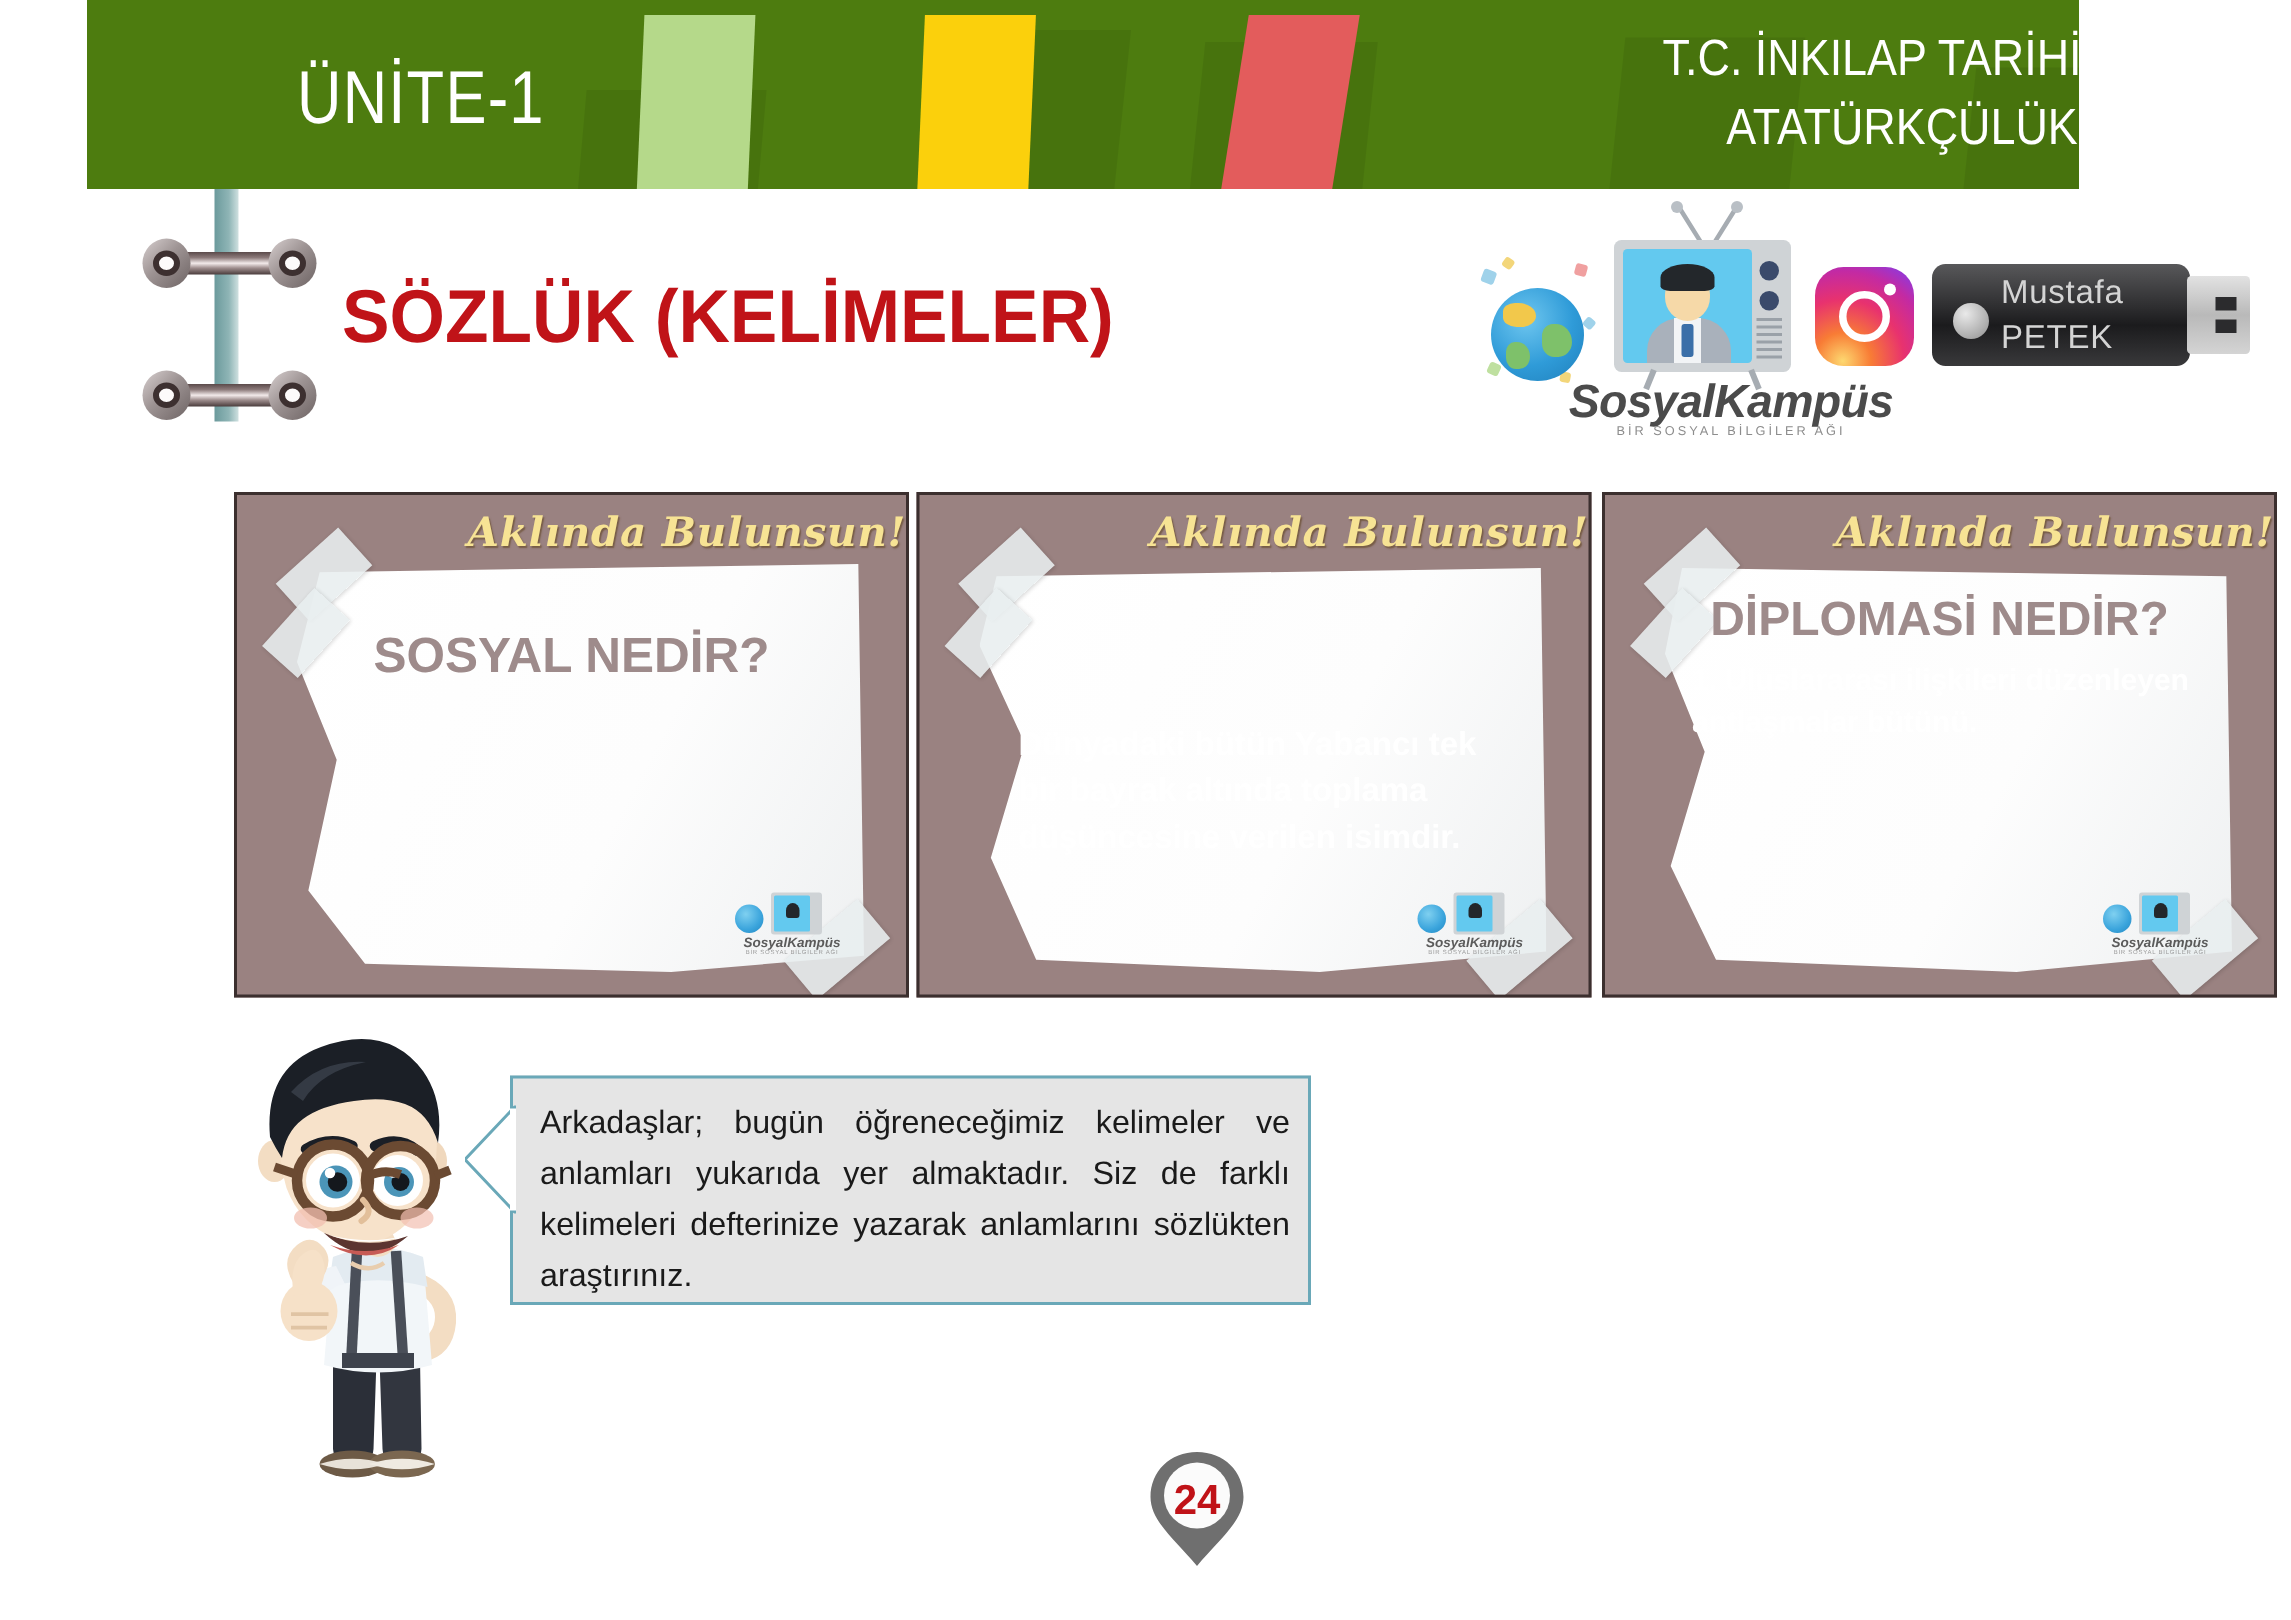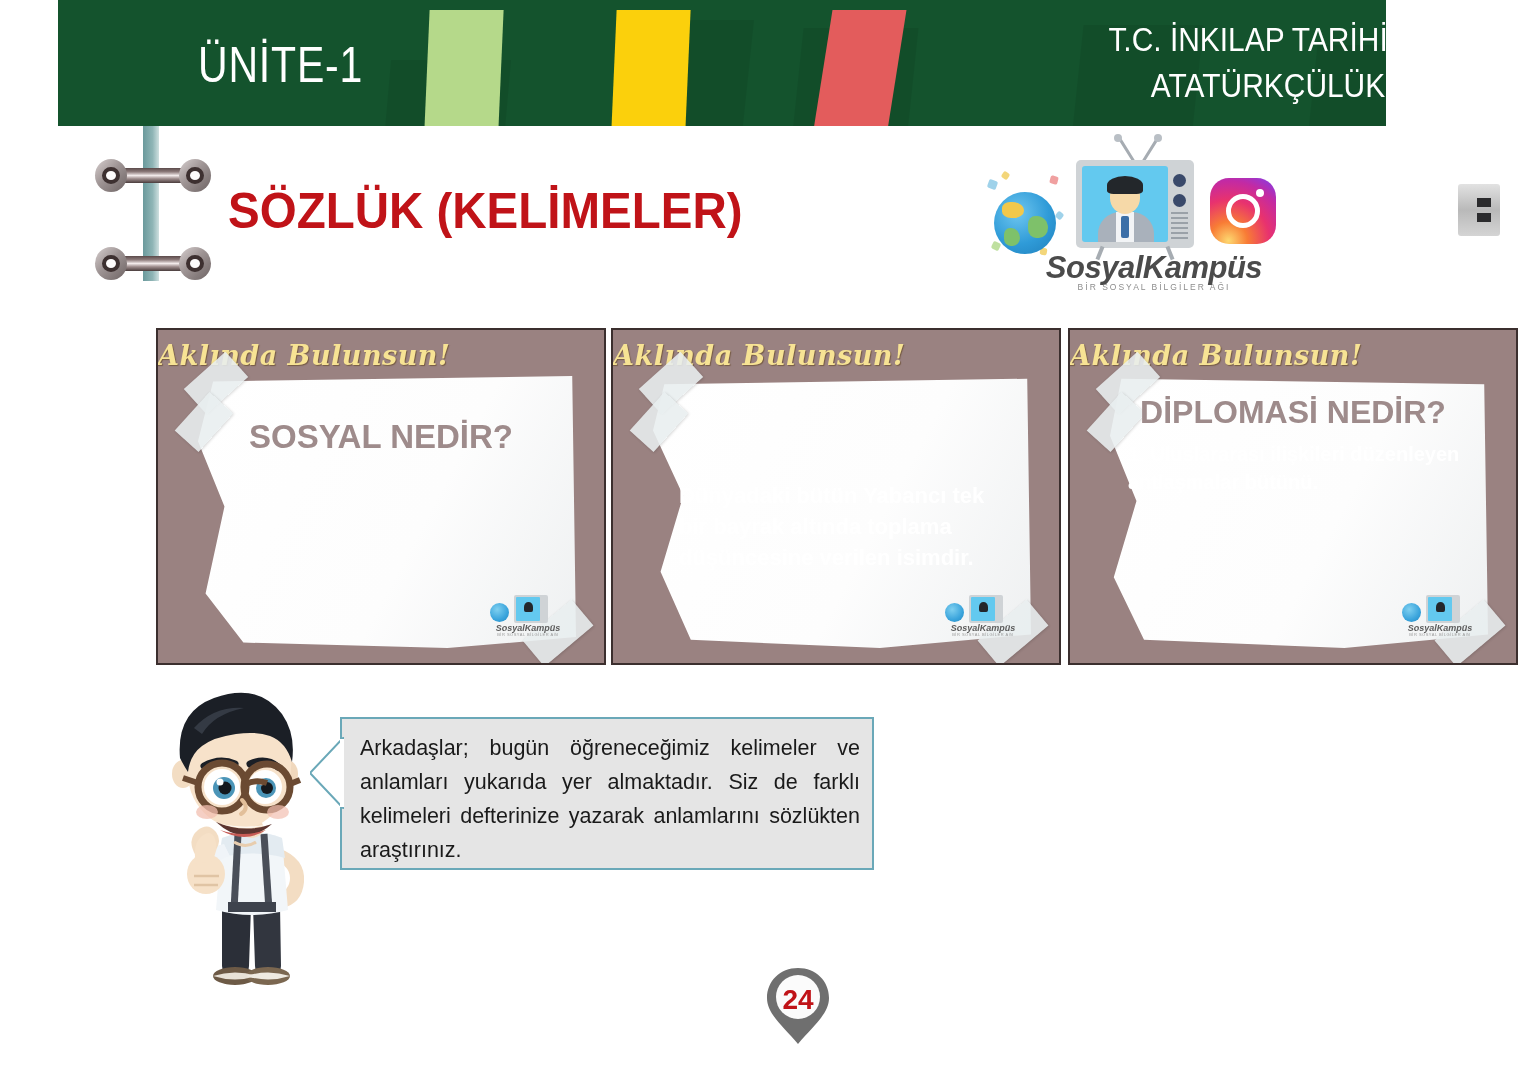--- a/index.html
+++ b/index.html
@@ -7,21 +7,21 @@
     width: 1527px; height: 1080px;
     background: #ffffff;
     font-family: "Liberation Sans", sans-serif;
     overflow: hidden;
   }
   .slide { position: relative; width: 1527px; height: 1080px; background: #fff; }
 
   
   .header-bar {
     position: absolute; left: 58px; top: 0; width: 1328px; height: 126px;
-    background: #14532d; overflow: hidden;
+    background: #4d7c0f; overflow: hidden;
   }
   .hdr-shadow { position: absolute; background: rgba(0,0,0,0.07); }
   .hs1 { left: 330px; top: 60px; width: 120px; height: 70px; transform: skewX(-5deg); }
   .hs2 { left: 580px; top: 20px; width: 110px; height: 115px; transform: skewX(-6deg); }
   .hs3 { left: 740px; top: 28px; width: 115px; height: 105px; transform: skewX(-6deg); }
   .hs4 { left: 1020px; top: 25px; width: 120px; height: 105px; transform: skewX(-6deg); }
   .hs5 { left: 1255px; top: 45px; width: 110px; height: 85px; transform: skewX(-6deg); }
 
   .hdr-stripe { position: absolute; top: 10px; height: 120px; width: 74px; }
   .stripe-green  { left: 369px; background: #b5d98a; transform: skewX(-2.5deg); }
@@ -213,21 +213,21 @@
   .cards { position: absolute; left: 0; top: 0; width: 1527px; height: 0; }
   .card {
     position: absolute; top: 328px; width: 450px; height: 337px;
     background: #9a8281; border: 2px solid #3b2f2e; overflow: hidden;
   }
   .card-1 { left: 156px; }
   .card-2 { left: 611px; }
   .card-3 { left: 1068px; }
 
   .card-head {
-    position: absolute; top: 10px; left: 0; width: 100%; text-align: left;
+    position: absolute; top: 10px; left: 0; width: 100%; text-align: right;
     font-family: "DejaVu Serif", serif; font-style: italic; font-weight: bold;
     font-size: 27px; color: #f7e394; letter-spacing: 0.5px;
     text-shadow: 1px 1px 1px rgba(90,60,20,0.55);
     white-space: nowrap;
   }
 
   .paper {
     position: absolute; left: 40px; top: 46px; width: 378px; height: 272px;
     background: linear-gradient(118deg, #ffffff 0%, #fdfdfd 58%, #eef0f1 100%);
     box-shadow: 0 4px 14px rgba(0,0,0,0.28);
@@ -404,20 +404,27 @@
       <div class="sk-word">SosyalKampüs</div>
       <div class="sk-tag">BİR SOSYAL BİLGİLER AĞI</div>
     </div>
 
     <div class="ig-icon">
       <div class="ring"></div>
       <div class="dot"></div>
     </div>
 
     <div class="usb">
+      <div class="usb-body">
+        <div class="usb-btn"></div>
+        <div class="usb-name">
+          <span>Mustafa</span>
+          <span>PETEK</span>
+        </div>
+      </div>
       <div class="usb-conn"></div>
     </div>
   </div>
 
   <div class="cards">
 
     <div class="card card-1">
       <div class="card-head">Aklında Bulunsun!</div>
       <div class="paper paper-c1"></div>
       <div class="tape tape-tl"></div>

